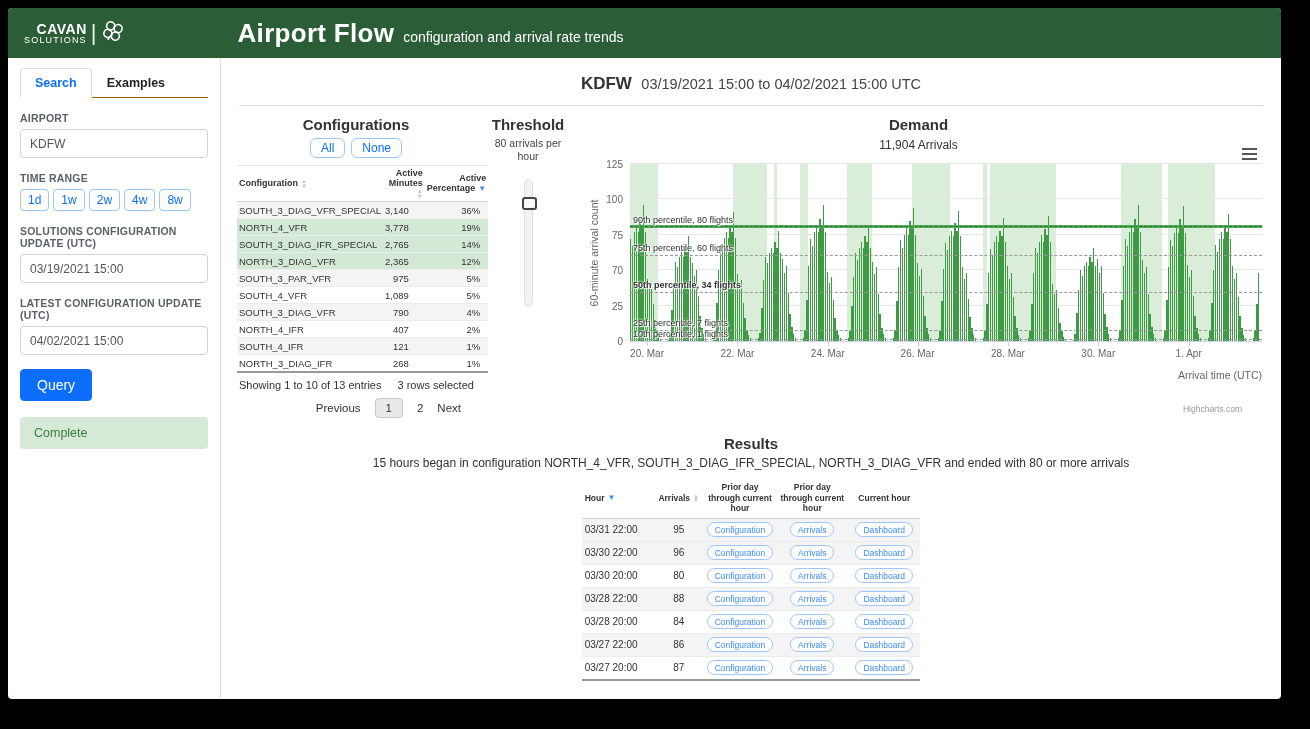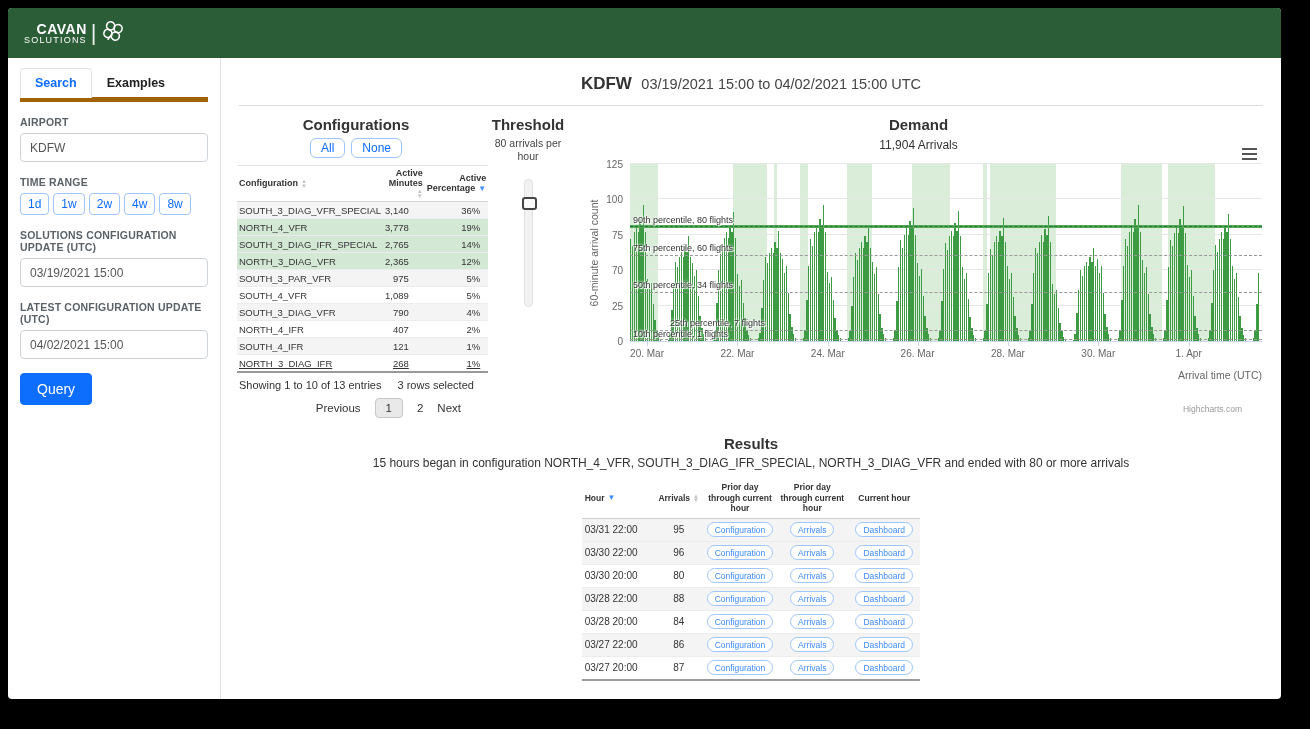--- a/index.html
+++ b/index.html
@@ -24,21 +24,21 @@
   .help { margin-left: 16px; font-size: 13px; cursor: pointer; }
   .caret { display: inline-block; margin-left: 3px; font-size: 9px; vertical-align: 1px; }
   .updated { margin-left: 16px; font-size: 13px; }
 
   
   .content { flex: 1; display: flex; min-height: 0; }
   .sidebar { width: 213px; border-right: 1px solid #dee2e6; padding: 10px 12px; flex-shrink: 0; }
   main { flex: 1; min-width: 0; }
 
   
-  .tabs { display: flex; border-bottom: 5px solid #a16207; }
+  .tabs { display: flex; border-bottom: 1px solid #a16207; }
   .tab { font-size: 12.5px; padding: 7px 14px; cursor: pointer; color: #222; font-weight: 600; border: 1px solid transparent; border-radius: 4px 4px 0 0; margin-bottom: -1px; }
   .tab.active { color: #0d6efd; background: #fff; border-color: #dee2e6 #dee2e6 #fff; }
   .fld-label { font-size: 10.5px; font-weight: bold; color: #5a6268; margin: 14px 0 5px; letter-spacing: .2px; }
   .txt-input { width: 100%; height: 29px; border: 1px solid #ced4da; border-radius: 4px; padding: 0 9px; font-size: 12px; color: #555; font-family: inherit; }
   .range-row { display: flex; gap: 4px; }
   .chip-btn { background: #fff; border: 1px solid #9ec5fe; color: #0d6efd; border-radius: 4px; font-size: 12px; padding: 3px 7px; cursor: pointer; font-family: inherit; }
   .query-btn { margin-top: 14px; background: #0d6efd; border: 1px solid #0d6efd; color: #fff; border-radius: 4px; font-size: 14px; padding: 7px 16px; cursor: pointer; font-family: inherit; }
   .status-ok { margin-top: 16px; background: #d5e9d6; color: #3b7d42; font-size: 12.5px; padding: 9px 14px; border-radius: 4px; }
 
   
@@ -59,21 +59,21 @@
   .cfg-table { width: 100%; font-size: 9.5px; color: #333; }
   .cfg-table th { font-size: 9px; border-top: 1px solid #e3e3e3; border-bottom: 1px solid #d5d5d5; padding: 2px 2px 3px; vertical-align: middle; cursor: pointer; }
   .cfg-table th.c-name { text-align: left; }
   .cfg-table th.c-min, .cfg-table th.c-pct { text-align: right; }
   .cfg-table td { padding: 2.5px 2px; border-bottom: 1px solid #ececec; }
   .cfg-table td.n { text-align: left; }
   .cfg-table td.m { text-align: right; padding-right: 16px; }
   .cfg-table td.p { text-align: right; padding-right: 8px; }
   .cfg-table tr.stripe td { background: #f4f4f4; }
   .cfg-table tr.sel td { background: #d4e8d6; }
-  .cfg-table tbody tr:last-child td { border-bottom: 2px solid #9a9a9a; text-decoration: underline; }
+  .cfg-table tbody tr:last-child td { border-bottom: 2px solid #9a9a9a; }
   .sort-pair { display: inline-flex; flex-direction: column; font-size: 6px; line-height: 4.5px; color: #c3c3c3; margin-left: 3px; vertical-align: middle; }
   .sort-dn { color: #3d8bfd; font-size: 8px; margin-left: 3px; vertical-align: middle; }
   .tbl-note { font-size: 11px; color: #333; display: flex; gap: 16px; margin-top: 6px; padding-left: 2px; }
   .pager { display: flex; align-items: center; gap: 14px; font-size: 11.5px; color: #333; margin-top: 7px; justify-content: flex-end; padding-right: 14px; }
   .pg-item { cursor: pointer; }
   .pg-box { border: 1px solid #c8c8c8; background: #e9e9e9; border-radius: 4px; padding: 3px 10px; cursor: pointer; }
 
   
   .thr { width: 78px; margin-left: 14px; flex-shrink: 0; }
   .thr-sub { font-size: 10.5px; color: #444; text-align: center; margin-top: 4px; line-height: 1.25; }
@@ -139,20 +139,24 @@
           <g fill="none" stroke="#ffffff" stroke-width="1.6" transform="rotate(20 13 13)">
             <circle cx="9" cy="9" r="4"></circle>
                 <circle cx="17" cy="9" r="4"></circle>
             <circle cx="9" cy="17" r="4"></circle>
                 <circle cx="17" cy="17" r="4"></circle>
             <path d="M13 17 L11 23"></path>
           </g>
         </svg>
       </span>
     </div>
+    <div class="app-title">
+      <span class="t1">Airport Flow</span>
+      <span class="t2">configuration and arrival rate trends</span>
+    </div>
   </header>
 
   <div class="content">
 
     <aside class="sidebar">
       <div class="tabs">
         <div class="tab active">Search</div>
         <div class="tab">Examples</div>
       </div>
       <div class="fld-label">AIRPORT</div>
@@ -163,20 +167,21 @@
             <button class="chip-btn">1w</button>
             <button class="chip-btn">2w</button>
             <button class="chip-btn">4w</button>
             <button class="chip-btn">8w</button>
           </div>
       <div class="fld-label">SOLUTIONS CONFIGURATION UPDATE (UTC)</div>
       <input class="txt-input" type="text" value="03/19/2021 15:00" style="">
       <div class="fld-label">LATEST CONFIGURATION UPDATE (UTC)</div>
       <input class="txt-input" type="text" value="04/02/2021 15:00" style="">
       <div><button class="query-btn">Query</button></div>
+      <div class="status-ok">Complete</div>
     </aside>
 
     <main>
       <div class="main-title">
         <span class="ap">KDFW</span>
         <span class="rng">03/19/2021 15:00 to 04/02/2021 15:00 UTC</span>
       </div>
       <hr class="rule">
 
       <div class="top-row">
@@ -638,23 +643,23 @@
                     <div class="bar" style="height: 1.6%; background: rgb(61, 156, 67);"></div>
                     <div class="bar" style="height: 5.6%; background: rgb(61, 156, 67);"></div>
                     <div class="bar" style="height: 20.8%; background: rgb(61, 156, 67);"></div>
                     <div class="bar" style="height: 38.4%; background: rgb(61, 156, 67);"></div>
                   </div>
                   <div class="pline solid" style="bottom: 64%;"></div>
                   <div class="plabel" style="bottom: calc(64% + 3px);">90th percentile, 80 flights</div>
                   <div class="pline dashed" style="bottom: 48%;"></div>
                   <div class="plabel" style="bottom: calc(48% + 3px);">75th percentile, 60 flights</div>
                   <div class="pline dashed" style="bottom: 27.2%;"></div>
-                  <div class="plabel" style="bottom: calc(27.2% + 3px);">50th percentile, 34 flights</div>
+                  <div class="plabel" style="bottom: calc(27.2% + 3px); font-weight: bold;">50th percentile, 34 flights</div>
                   <div class="pline dashed" style="bottom: 5.6%;"></div>
-                  <div class="plabel" style="bottom: calc(5.6% + 3px); margin-left: 37px;">25th percentile, 7 flights</div>
+                  <div class="plabel" style="bottom: calc(5.6% + 3px);">25th percentile, 7 flights</div>
                   <div class="pline dashed" style="bottom: 0.8%;"></div>
                   <div class="plabel" style="bottom: 2px;">10th percentile, 1 flights</div>
                   <div class="xtick-mark" style="left: 2.7%;"></div>
                   <span class="xtick-lbl" style="left: 2.7%;">20. Mar</span>
                   <div class="xtick-mark" style="left: 17%;"></div>
                   <span class="xtick-lbl" style="left: 17%;">22. Mar</span>
                   <div class="xtick-mark" style="left: 31.3%;"></div>
                   <span class="xtick-lbl" style="left: 31.3%;">24. Mar</span>
                   <div class="xtick-mark" style="left: 45.5%;"></div>
                   <span class="xtick-lbl" style="left: 45.5%;">26. Mar</span>

